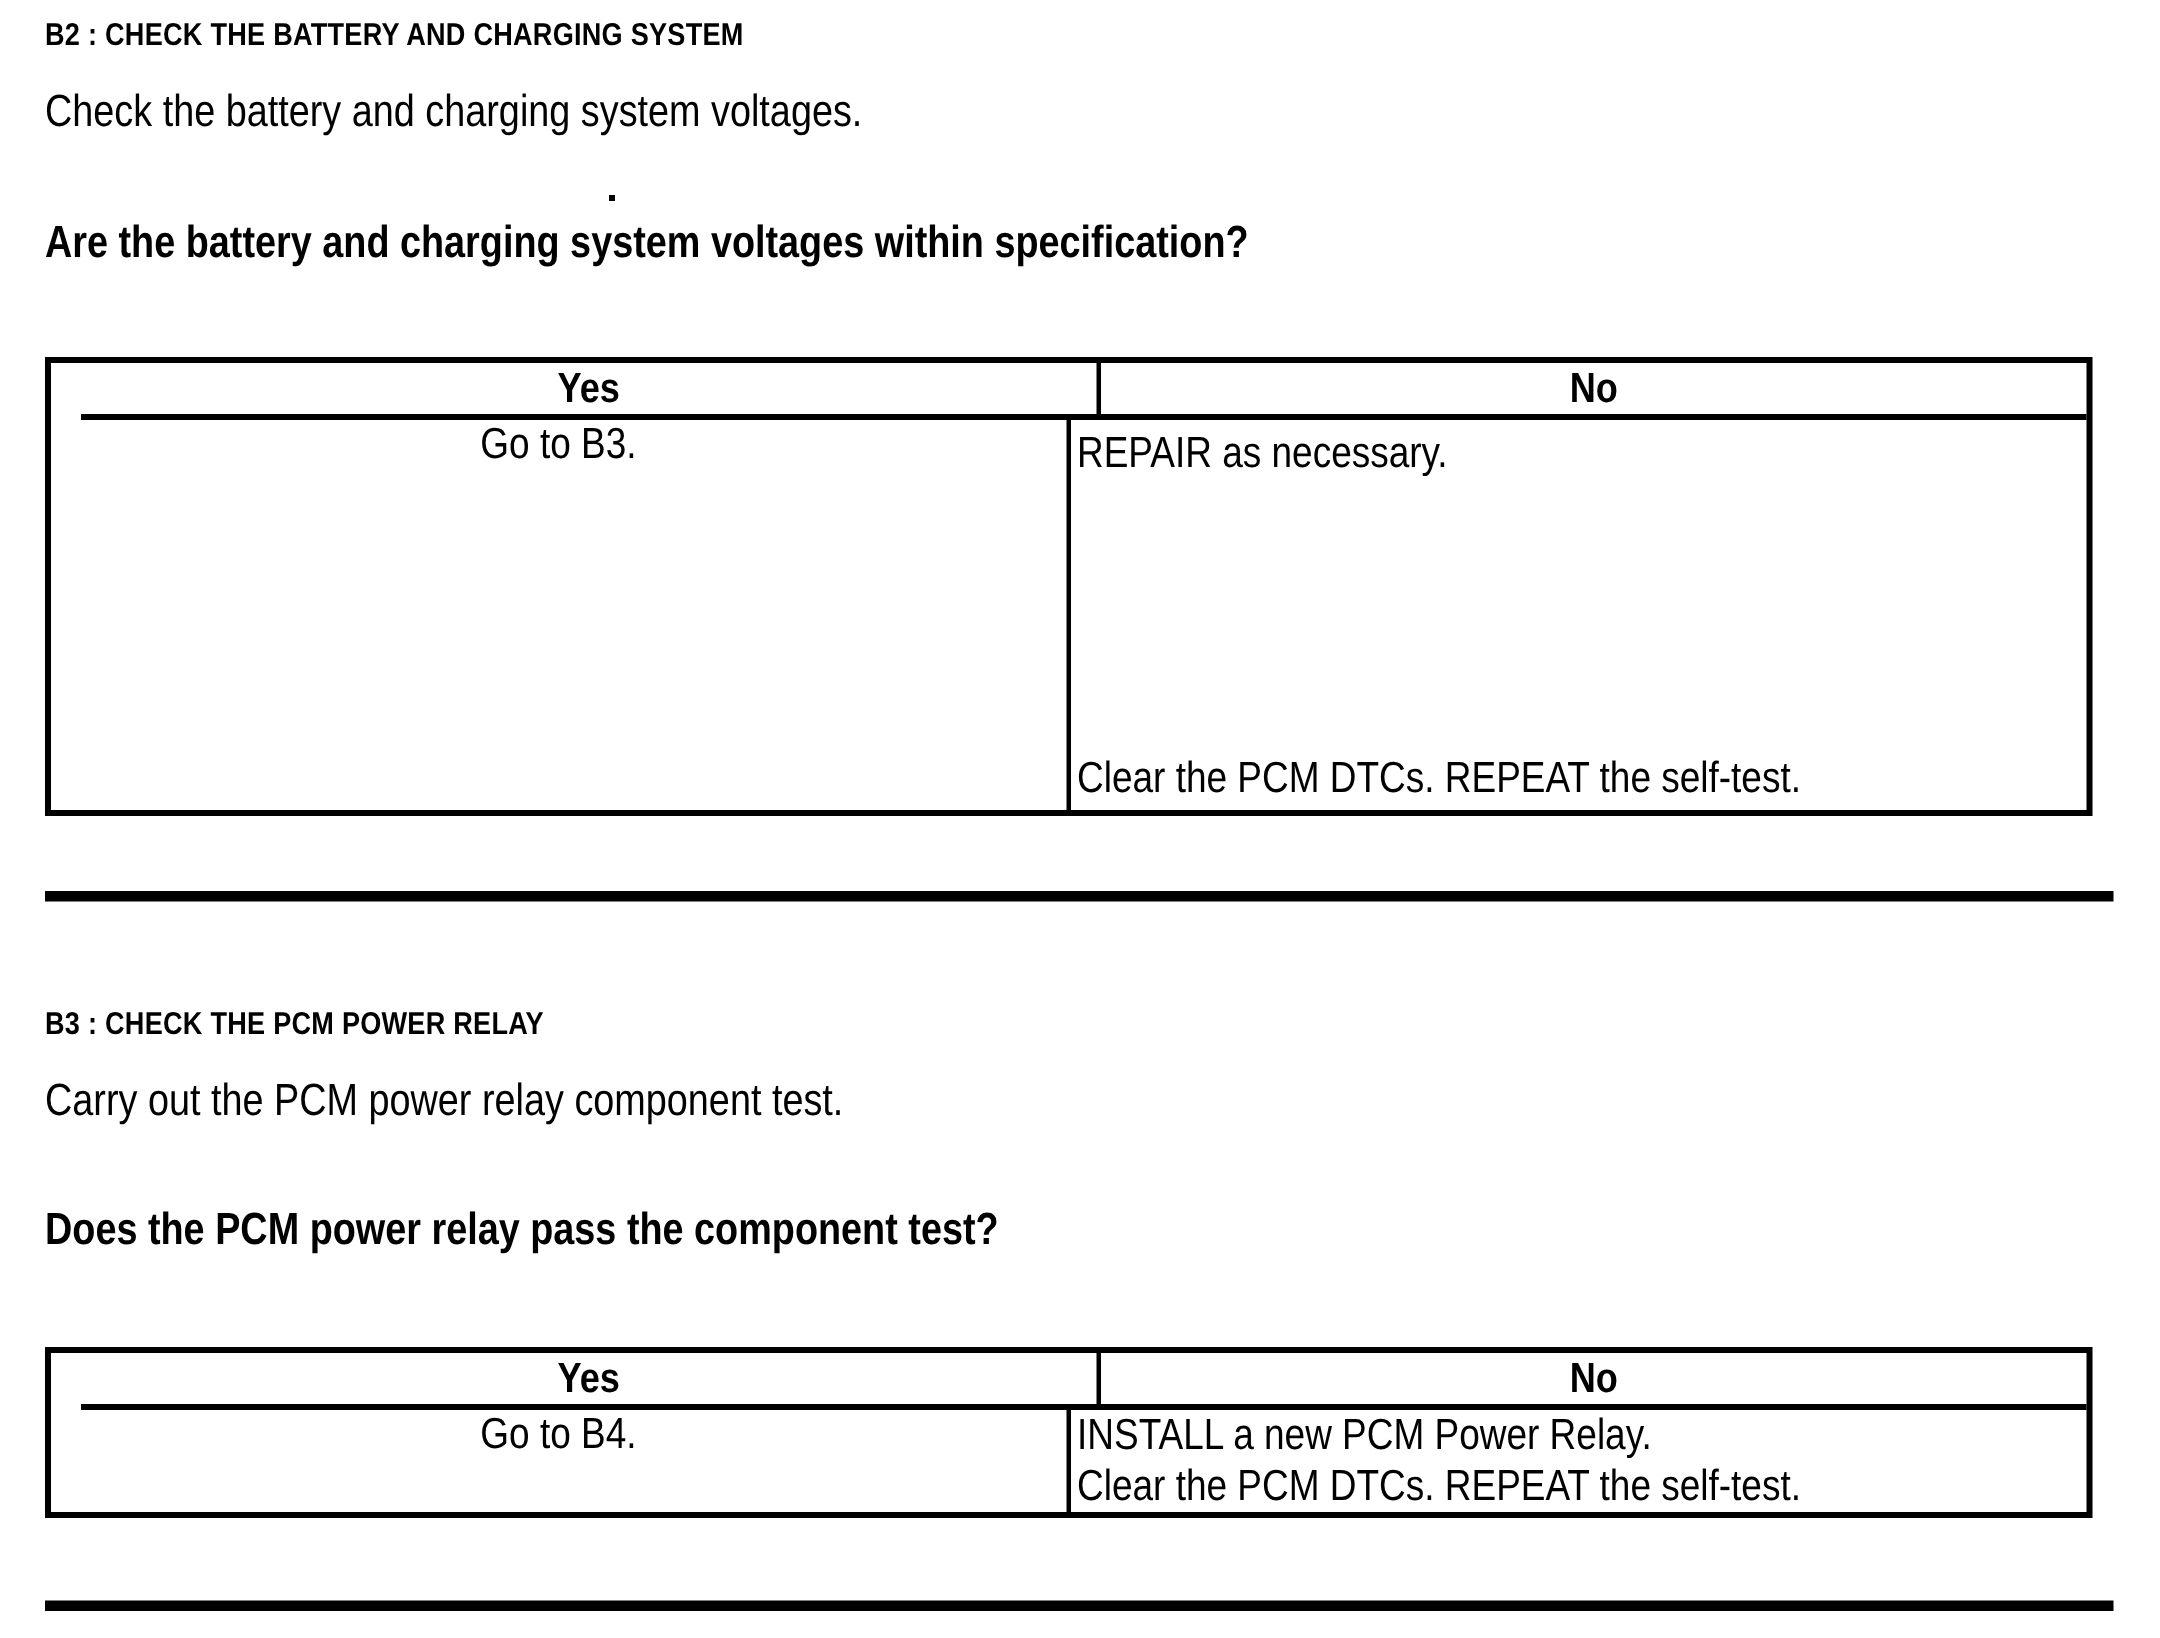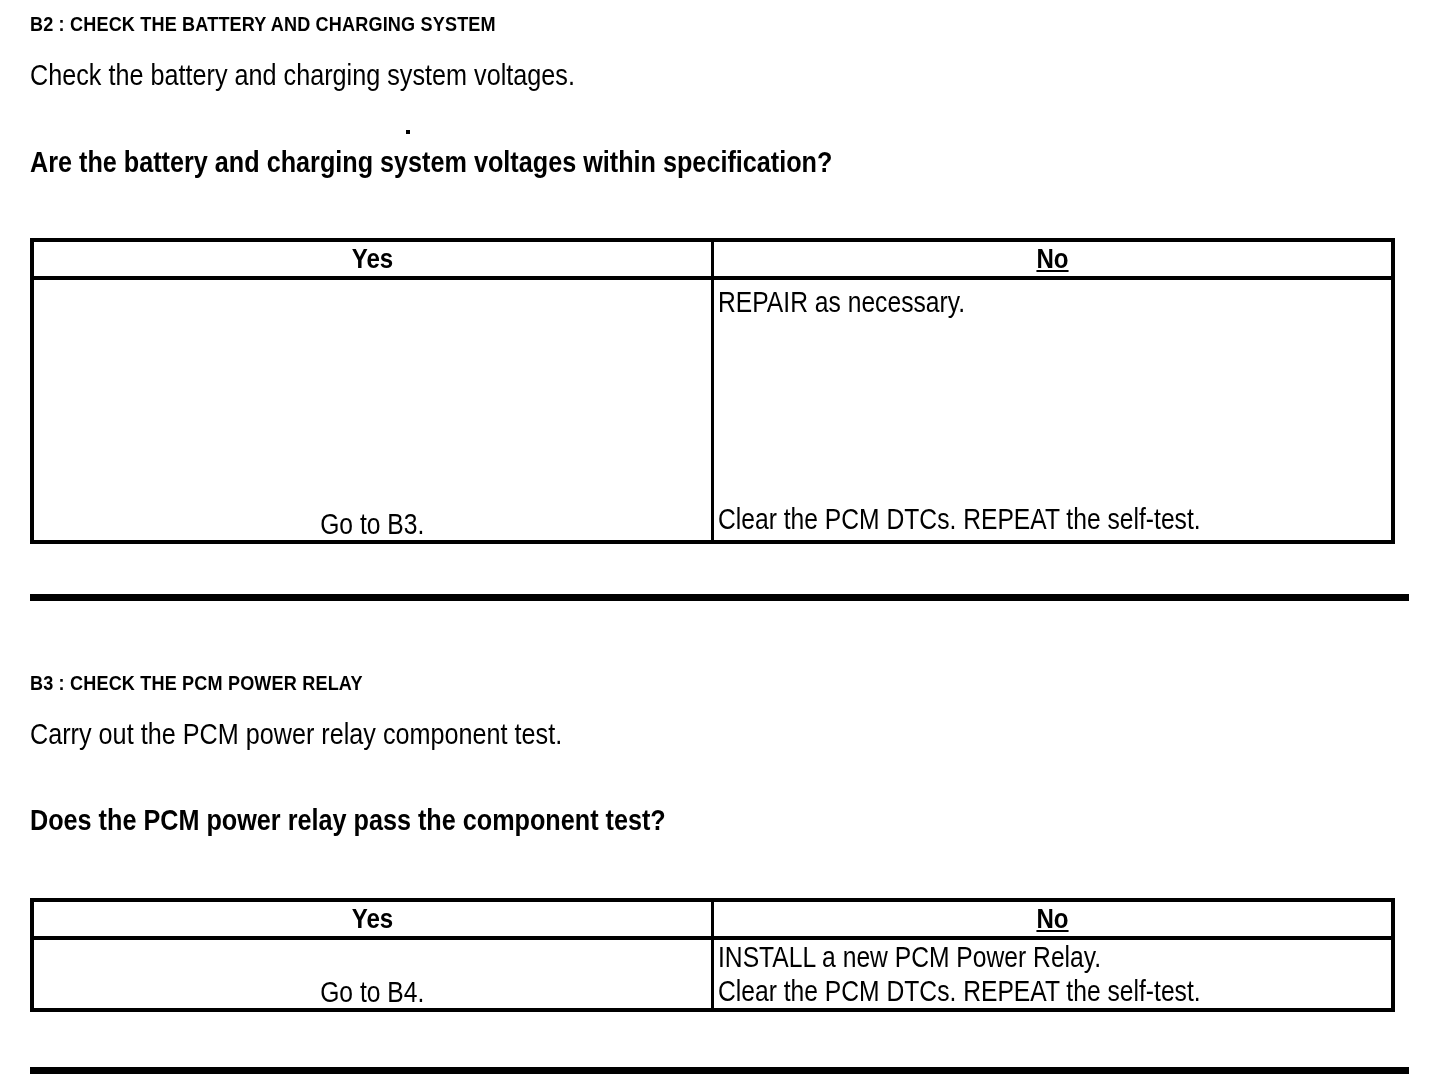--- a/index.html
+++ b/index.html
@@ -62,47 +62,47 @@
     position: absolute;
     border: 4px solid #000000;
     box-sizing: border-box;
     background: #ffffff;
   }
   .dt-header-row {
     display: flex;
     height: 38px;
     border-bottom: 4px solid #000000;
     box-sizing: border-box;
+    margin-left: 20px;
   }
   .dt-body-row {
     display: flex;
     box-sizing: border-box;
   }
   .dt-cell-yes {
     width: 680px;
     box-sizing: border-box;
     border-right: 3px solid #000000;
     position: relative;
   }
   .dt-cell-no {
     flex: 1;
     box-sizing: border-box;
     position: relative;
-    text-decoration: underline;
   }
   .dt-head-text {
     font-weight: bold;
     font-size: 28px;
     text-align: center;
     line-height: 34px;
     transform: scaleX(0.86);
   }
   .dt-yes-body {
     display: flex;
-    align-items: flex-end;
+    align-items: flex-start;
     justify-content: center;
     height: 100%;
   }
   .dt-yes-text {
     font-size: 29px;
     line-height: 32px;
     transform: scaleX(0.85);
   }
   .dt-no-body {
     height: 100%;

